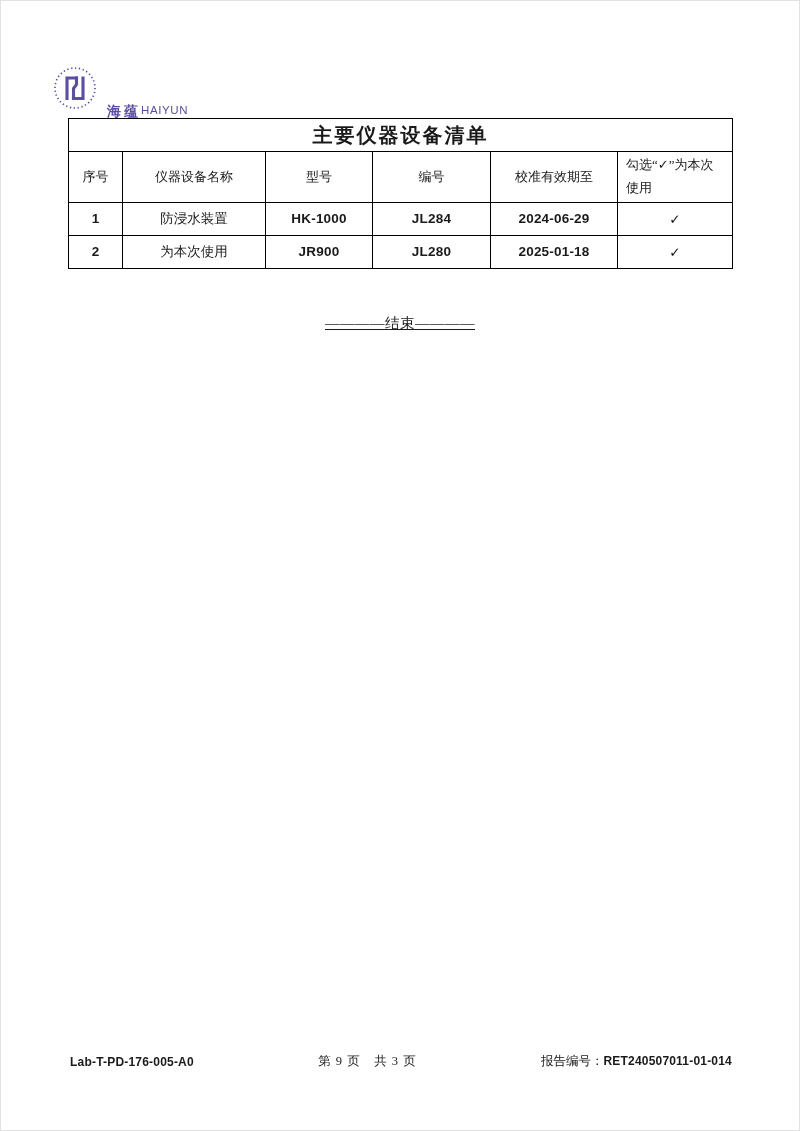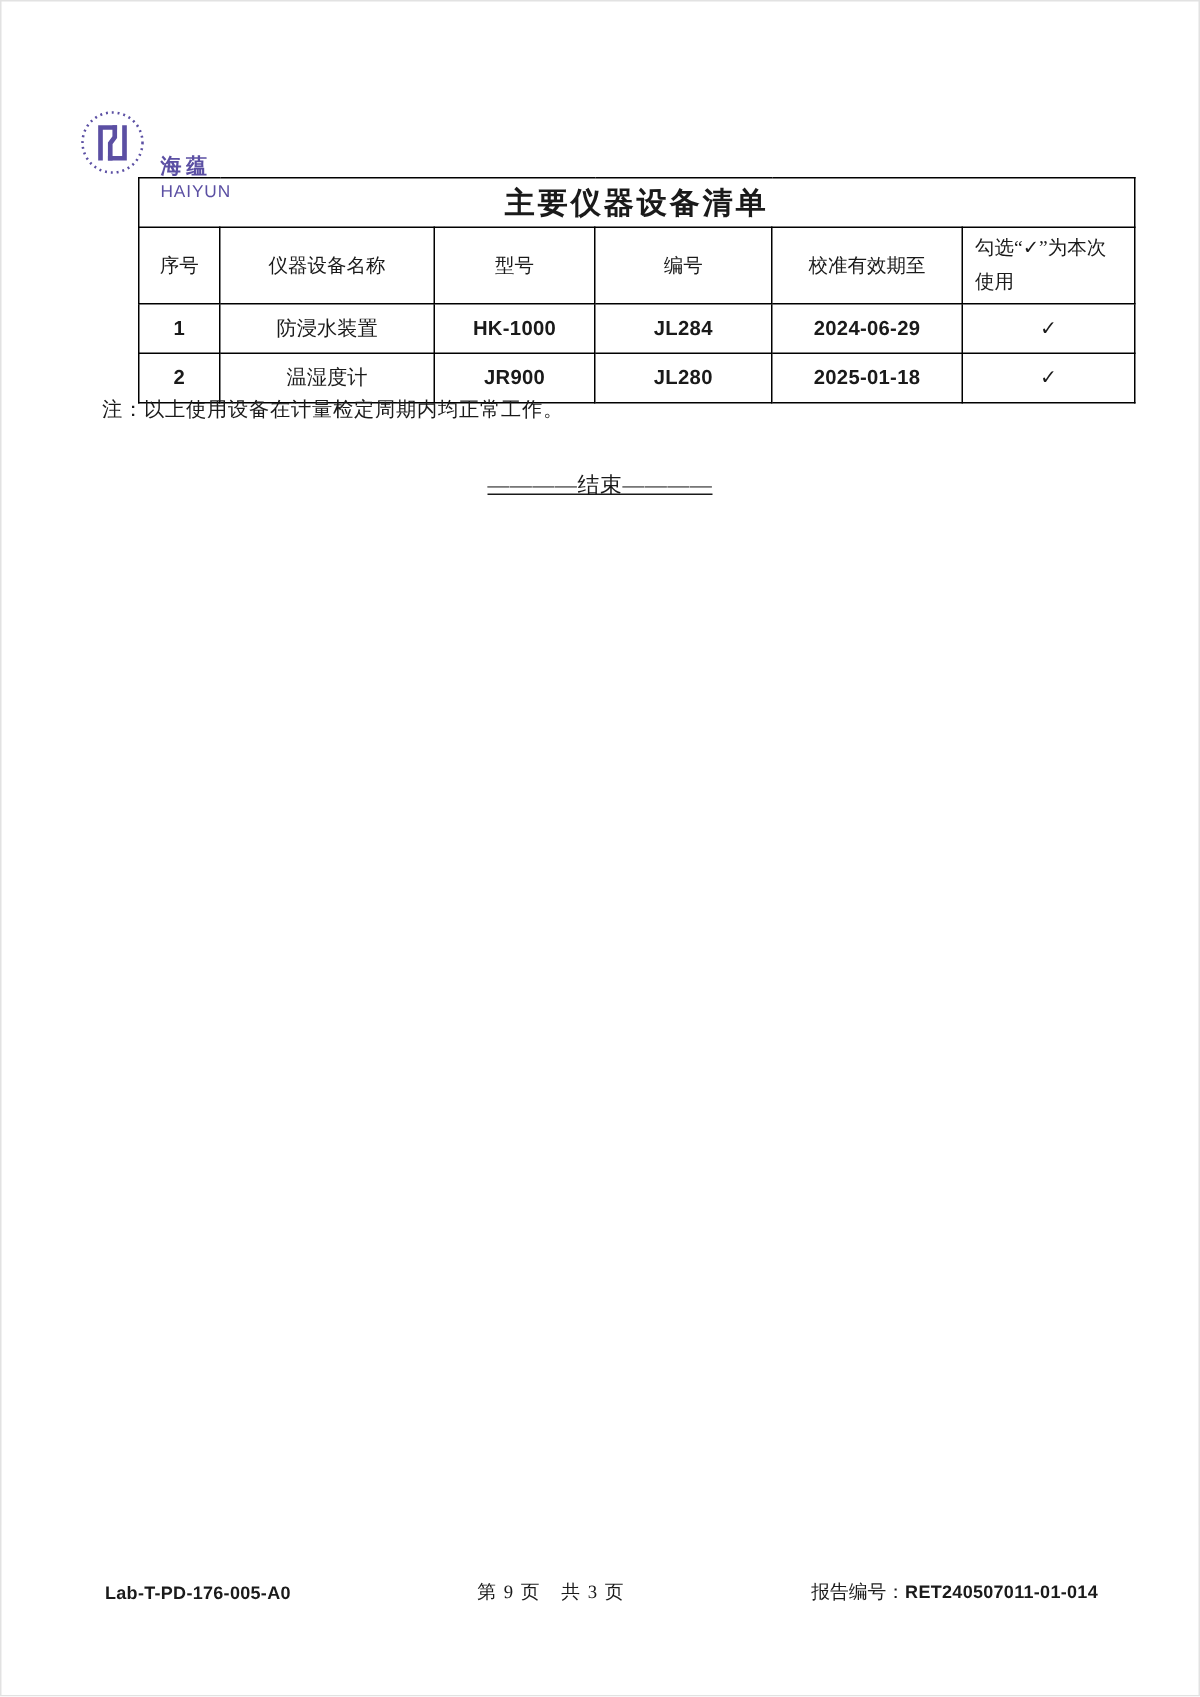--- a/index.html
+++ b/index.html
@@ -12,27 +12,27 @@
     color:#1a1a1a;
     font-family:"Liberation Serif","DejaVu Serif",serif;
   }
   
   .logo{
     position:absolute;left:52px;top:55px;
     display:flex;align-items:center;gap:9px;
     color:#5B4FA3;
   }
   .logo svg{display:block;}
-  .logo-text{display:flex;flex-direction:column;line-height:1.25;margin-top:48px;}
+  .logo-text{display:flex;flex-direction:row;line-height:1.25;margin-top:48px;}
   .brand-cn{font-size:14px;font-weight:bold;letter-spacing:3px;}
   .brand-en{font-size:11.5px;letter-spacing:0.6px;font-family:"Liberation Sans","DejaVu Sans",sans-serif;}
   
   table.equip{
     position:absolute;left:68px;top:118px;width:664px;
-    border-collapse:collapse;table-layout:fixed;margin-left:24px;
+    border-collapse:collapse;table-layout:fixed;
   }
   table.equip td,table.equip th{
     border:1px solid #000;
     padding:0;
     vertical-align:middle;
     overflow:hidden;
   }
   table.equip{border:1.5px solid #000;}
   .title-row td{
     height:32px;text-align:center;
@@ -116,30 +116,29 @@
     <tr class="data-row">
       <td class="val">1</td>
       <td>防浸水装置</td>
       <td class="val">HK-1000</td>
       <td class="val">JL284</td>
       <td class="val">2024-06-29</td>
       <td class="check">✓</td>
     </tr>
     <tr class="data-row">
       <td class="val">2</td>
-      <td>温湿度计</td>
+      <td>为本次使用</td>
       <td class="val">JR900</td>
       <td class="val">JL280</td>
       <td class="val">2025-01-18</td>
       <td class="check">✓</td>
     </tr>
   </tbody>
     </table>
 
-  <div class="note">注：以上使用设备在计量检定周期内均正常工作。</div>
 
   <div class="end-marker">————结束————</div>
 
   <div class="footer">
     <span class="mono-code">Lab-T-PD-176-005-A0</span>
     <span class="page-info">第 9 页　共 3 页</span>
     <span><span>报告编号：</span><span class="mono-code">RET240507011-01-014</span></span>
   </div>
 
 </div>

